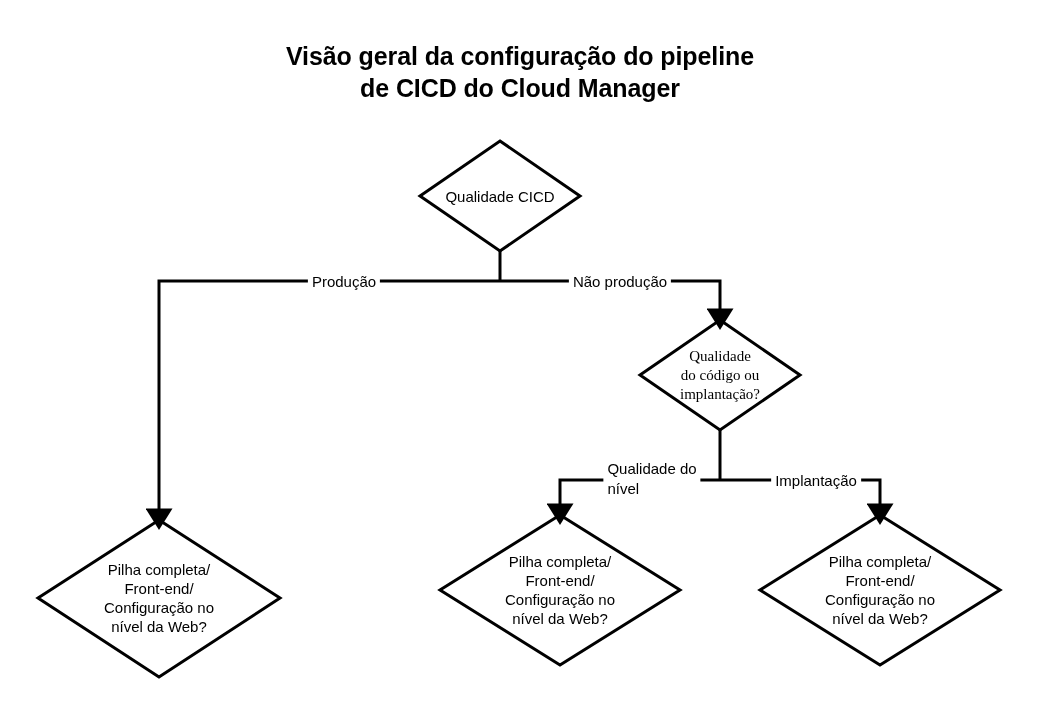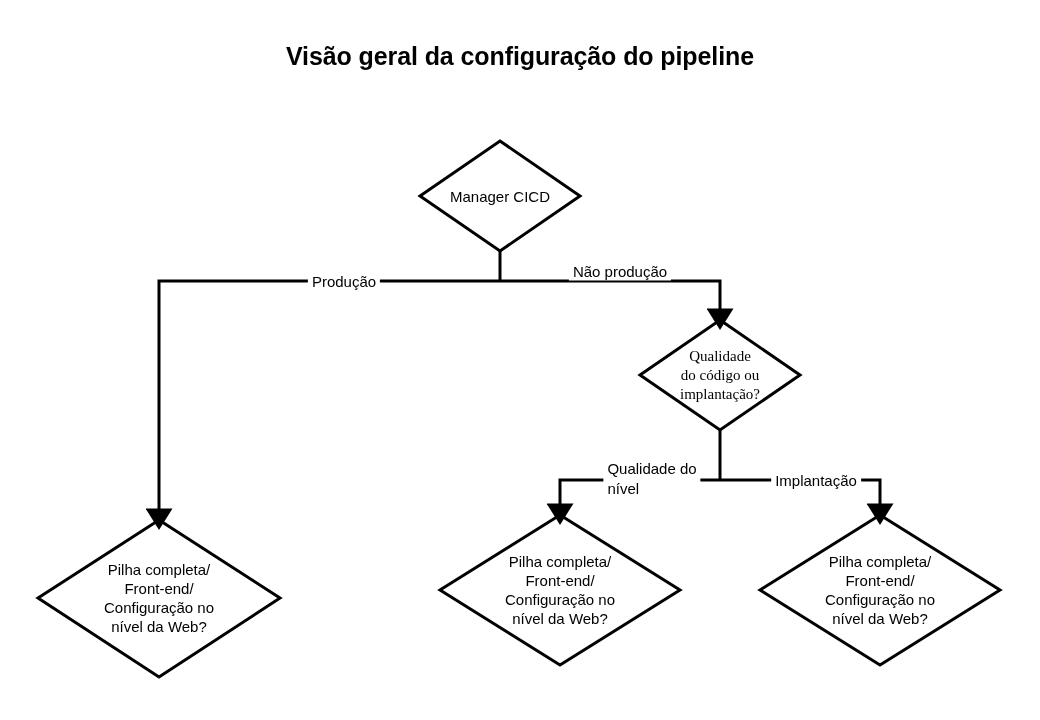--- a/index.html
+++ b/index.html
@@ -63,20 +63,21 @@
   .edge-label.two-line { line-height: 20px; }
   .lbl-line { display: block; }
 </style>
 </head>
 <body>
 
 <div id="canvas">
 
   <div class="diagram-title">
     <span class="title-line">Visão geral da configuração do pipeline</span>
+    <span class="title-line">de CICD do Cloud Manager</span>
   </div>
 
   <svg id="flow-svg" viewBox="0 0 1040 720">
     <defs>
       <marker id="arrowhead" markerWidth="9" markerHeight="9" refX="1.2" refY="4.5" orient="auto" markerUnits="strokeWidth">
         <path d="M0,0 L0,9 L7.2,4.5 z" fill="#000000"></path>
       </marker>
     </defs>
 
     <polygon points="500,141 580,196 500,251 420,196" fill="#ffffff" stroke="#000000" stroke-width="3" stroke-linejoin="miter"></polygon>
@@ -96,21 +97,21 @@
     <path d="M500,281 L720,281 L720,312" fill="none" stroke="#000000" stroke-width="3" marker-end="url(#arrowhead)"></path>
 
     <path d="M720,430 L720,480" fill="none" stroke="#000000" stroke-width="3"></path>
 
     <path d="M720,480 L560,480 L560,507" fill="none" stroke="#000000" stroke-width="3" marker-end="url(#arrowhead)"></path>
 
     <path d="M720,480 L880,480 L880,507" fill="none" stroke="#000000" stroke-width="3" marker-end="url(#arrowhead)"></path>
   </svg>
 
   <div class="node-label" style="left:500px; top:196px;">
-    <span class="lbl-line">Manager CICD</span>
+    <span class="lbl-line">Qualidade CICD</span>
   </div>
 
   <div class="node-label" style="left:720px; top:375px;font-family:Liberation Serif, serif;">
     <span class="lbl-line">Qualidade</span>
     <span class="lbl-line">do código ou</span>
     <span class="lbl-line">implantação?</span>
   </div>
 
   <div class="node-label" style="left:159px; top:598px;">
     <span class="lbl-line">Pilha completa/</span>
@@ -130,21 +131,21 @@
     <span class="lbl-line">Pilha completa/</span>
     <span class="lbl-line">Front-end/</span>
     <span class="lbl-line">Configuração no</span>
     <span class="lbl-line">nível da Web?</span>
   </div>
 
   <div class="edge-label" style="left:344px; top:281px;">
     <span class="lbl-line">Produção</span>
   </div>
 
-  <div class="edge-label" style="left:620px; top:271px;">
+  <div class="edge-label" style="left:620px; top:281px;">
     <span class="lbl-line">Não produção</span>
   </div>
 
   <div class="edge-label two-line" style="left:652px; top:479px;">
     <span class="lbl-line">Qualidade do</span>
     <span class="lbl-line">nível</span>
   </div>
 
   <div class="edge-label" style="left:816px; top:480px;">
     <span class="lbl-line">Implantação</span>

